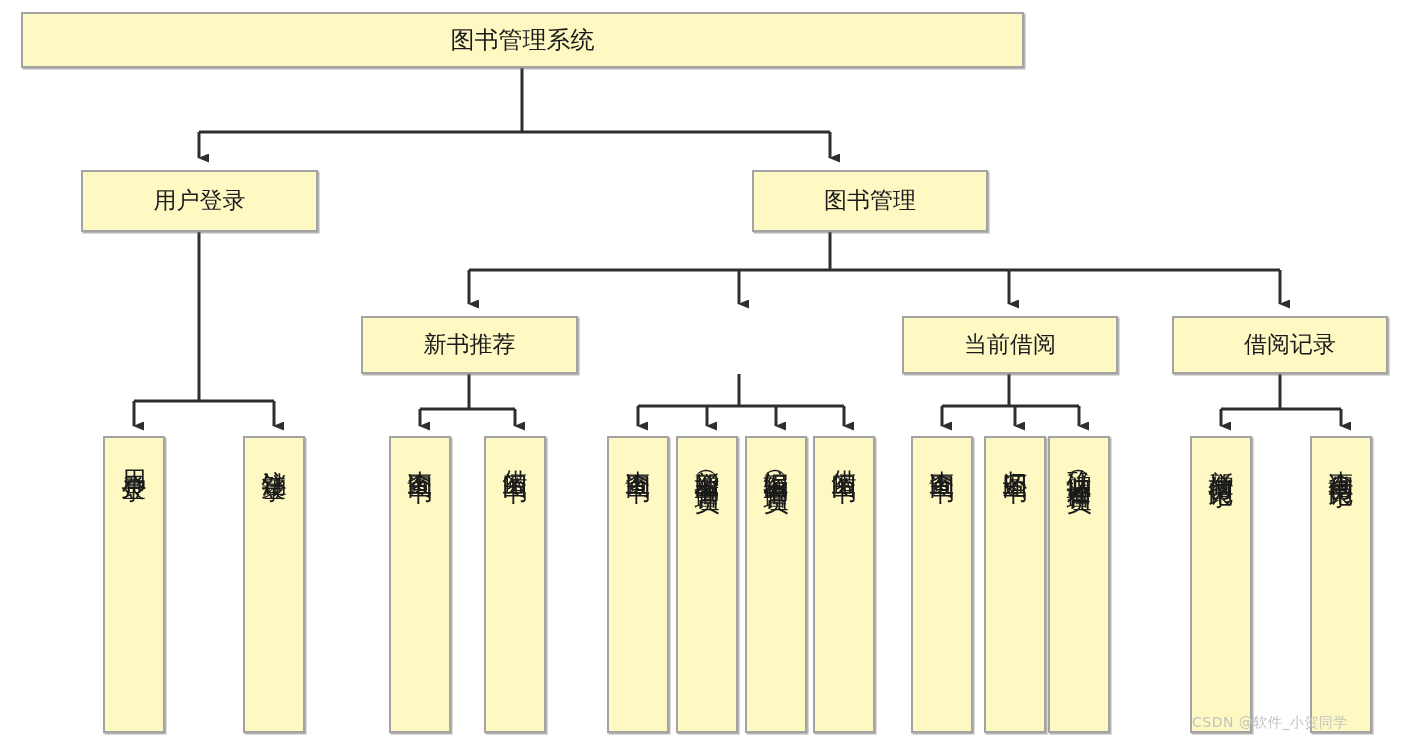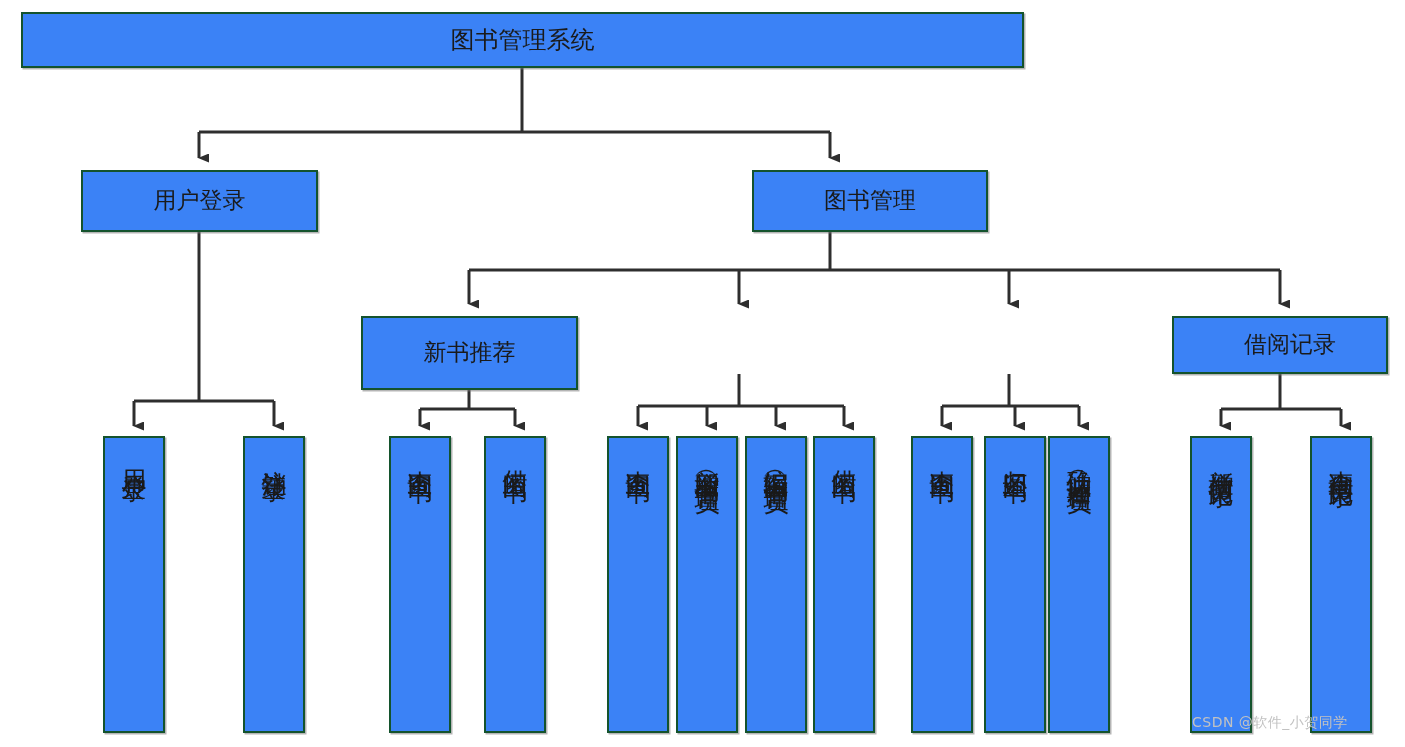--- a/index.html
+++ b/index.html
@@ -8,22 +8,22 @@
     width:1405px;height:747px;
     font-family:"DejaVu Sans","Liberation Sans",sans-serif;
     overflow:hidden;
   }
   #diagram-root{position:relative;width:1405px;height:747px;background:#fff;}
   svg.edges{position:absolute;left:0;top:0;width:1405px;height:747px;}
 
   .node{
     position:absolute;
     box-sizing:border-box;
-    background:#3b82f6;
-    border:2px solid #14532d;
+    background:#fef9c3;
+    border:2px solid #a3a3a3;
     box-shadow:1.5px 1.5px 0 rgba(120,120,120,0.55);
     display:flex;
     align-items:center;
     justify-content:center;
     color:#1a1a1a;
   }
   .node .label{
     display:block;
     text-align:center;
     line-height:1.18;
@@ -128,22 +128,25 @@
     <span class="label">图书管理系统</span>
   </div>
 
   <div class="node node-l2" style="left:81px;top:170px;width:237px;height:62px;">
     <span class="label">用户登录</span>
   </div>
   <div class="node node-l2" style="left:752px;top:170px;width:236px;height:62px;">
     <span class="label">图书管理</span>
   </div>
 
-  <div class="node node-l3" style="left:361px;top:316px;width:217px;height:74px;">
+  <div class="node node-l3" style="left:361px;top:316px;width:217px;height:58px;">
     <span class="label">新书推荐</span>
+  </div>
+  <div class="node node-l3" style="left:902px;top:316px;width:216px;height:58px;">
+    <span class="label">当前借阅</span>
   </div>
   <div class="node node-l3" style="left:1172px;top:316px;width:216px;height:58px;padding-left:20px;">
     <span class="label">借阅记录</span>
   </div>
 
   <div class="node node-leaf" style="left:103px;top:436px;width:62px;height:297px;">
     <span class="label">用户登录</span>
   </div>
   <div class="node node-leaf" style="left:243px;top:436px;width:62px;height:297px;">
     <span class="label">注销登录</span>

